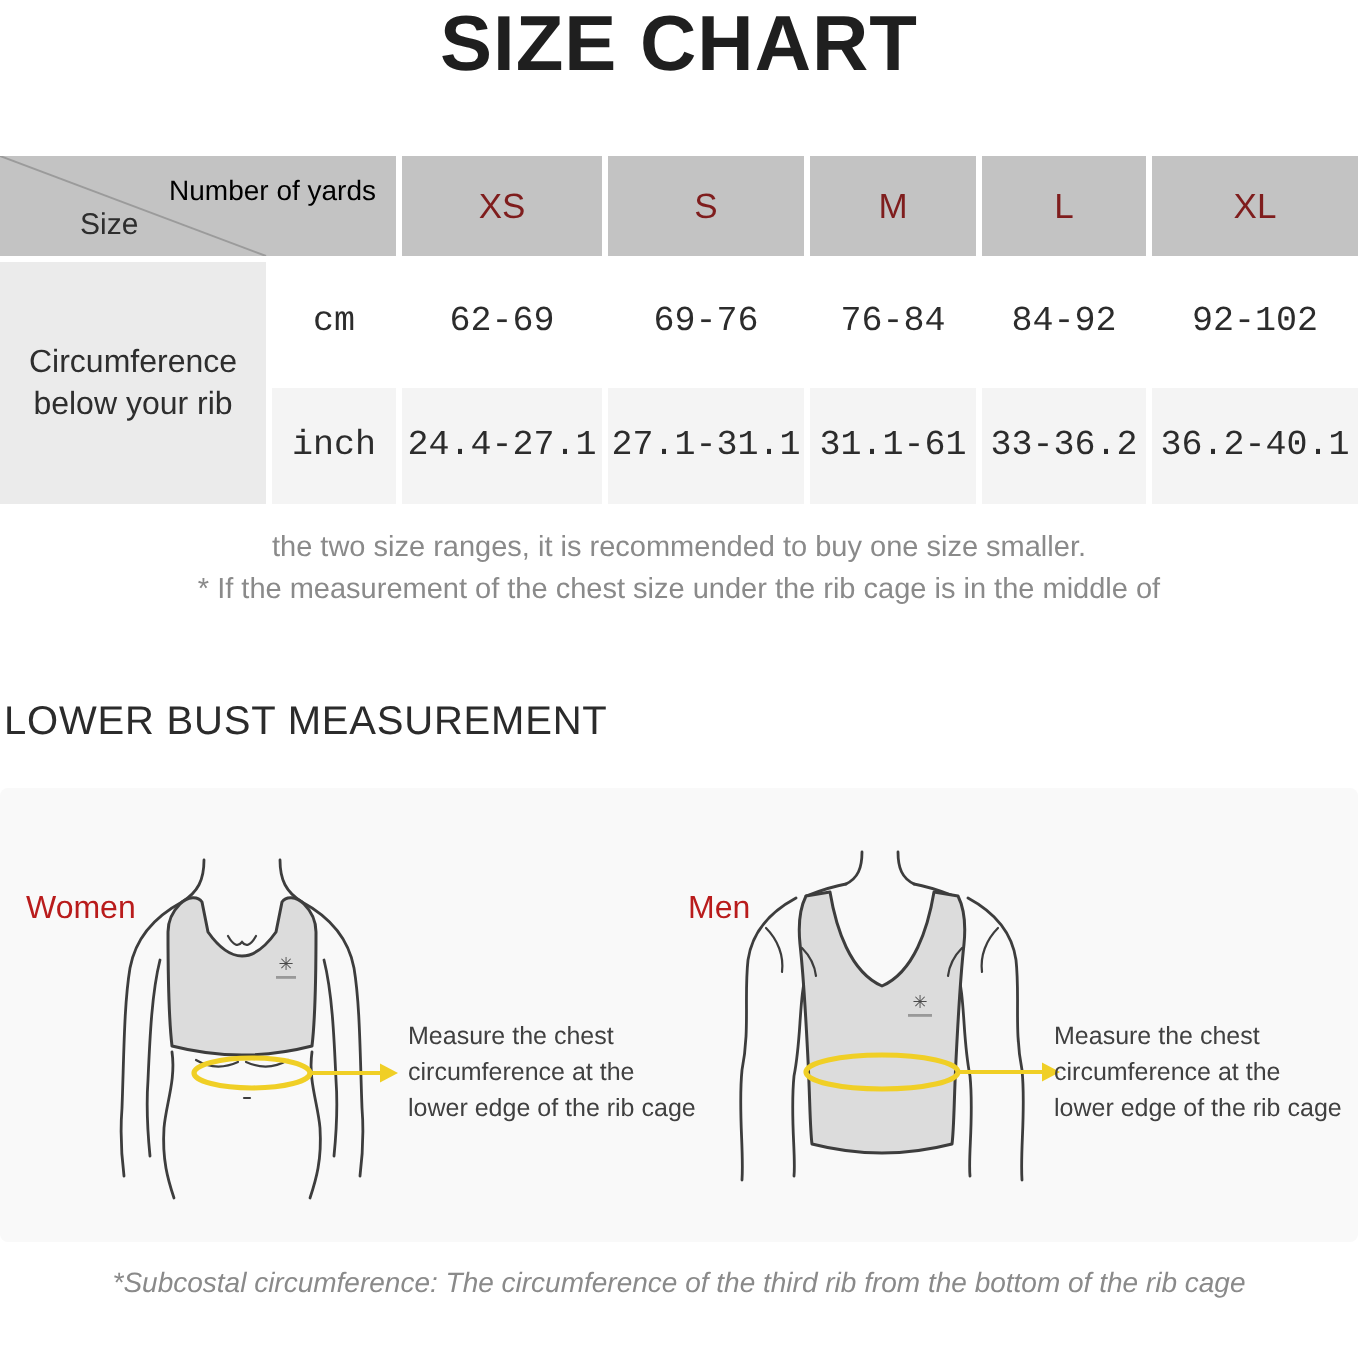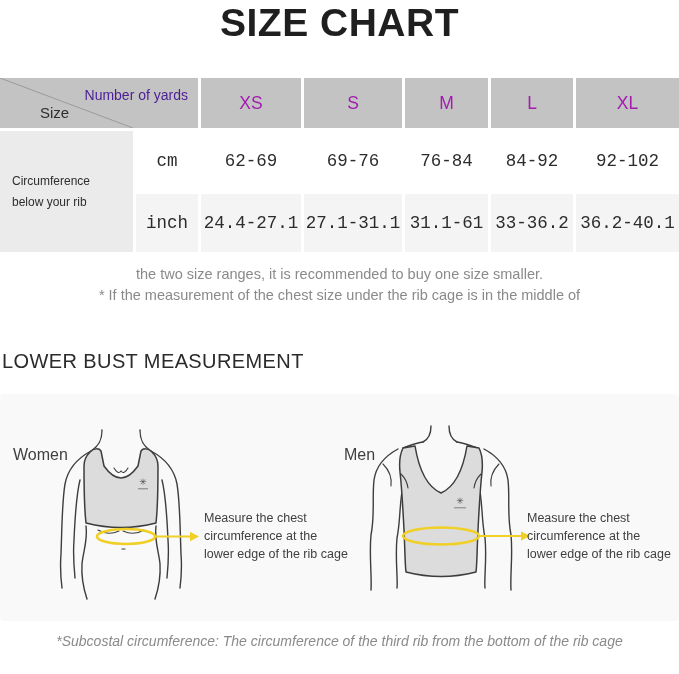--- a/index.html
+++ b/index.html
@@ -15,50 +15,50 @@
   
   .size-table{
     position:absolute;top:78px;left:0;width:679px;
     display:grid;
     grid-template-columns:133px 62px 100px 98px 83px 82px 103px;
     grid-template-rows:50px 60px 58px;
     gap:3px;
   }
   .corner-cell{grid-column:1/3;grid-row:1;background:#c3c3c3;position:relative;}
   .corner-cell svg{position:absolute;inset:0;}
-  .corner-top{position:absolute;top:9px;right:10px;font-size:14px;color:#4c1d95;}
+  .corner-top{position:absolute;top:9px;right:10px;font-size:14px;color:#000000;}
   .corner-side{position:absolute;bottom:7px;left:40px;font-size:15px;color:#2e2e2e;}
   .head-cell{
     grid-row:1;background:#c3c3c3;display:flex;align-items:center;justify-content:center;
-    font-size:17.5px;color:#a21caf;
+    font-size:17.5px;color:#7f1d1d;
   }
   .rowlabel-cell{
     grid-column:1;grid-row:2/4;background:#ebebeb;
-    display:flex;align-items:center;justify-content:center;text-align:left;
-    font-size:12px;line-height:21px;color:#2e2e2e;padding:0 12px;
+    display:flex;align-items:center;justify-content:center;text-align:center;
+    font-size:16px;line-height:21px;color:#2e2e2e;padding:0 12px;
   }
   .cell{display:flex;align-items:center;justify-content:center;font-size:17.5px;color:#2c2c2c;font-family:Liberation Mono, monospace;}
   .row-cm{grid-row:2;background:#ffffff;}
   .row-inch{grid-row:3;background:#f4f4f4;}
   
   .note{
     position:absolute;top:264px;left:0;right:0;text-align:center;
     font-size:14.5px;line-height:20.5px;color:#8a8a8a;
   }
   
   .section-heading{
     position:absolute;top:350px;left:2px;
     font-size:20px;letter-spacing:.4px;font-weight:500;color:#2b2b2b;
   }
   
   .diagram-card{
     position:absolute;top:394px;left:0;width:679px;height:227px;
     background:#f9f9f9;border-radius:4px;
   }
-  .figure-label{position:absolute;top:52px;font-size:16px;color:#404040;}
+  .figure-label{position:absolute;top:52px;font-size:16px;color:#b91c1c;}
   .label-women{left:13px;}
   .label-men{left:344px;}
   .fig{position:absolute;}
   .fig-women{left:38px;top:28px;}
   .fig-men{left:353px;top:26px;}
   .instruction{
     position:absolute;top:115px;width:150px;
     font-size:12.5px;line-height:18px;color:#404040;
   }
   .instr-women{left:204px;}

